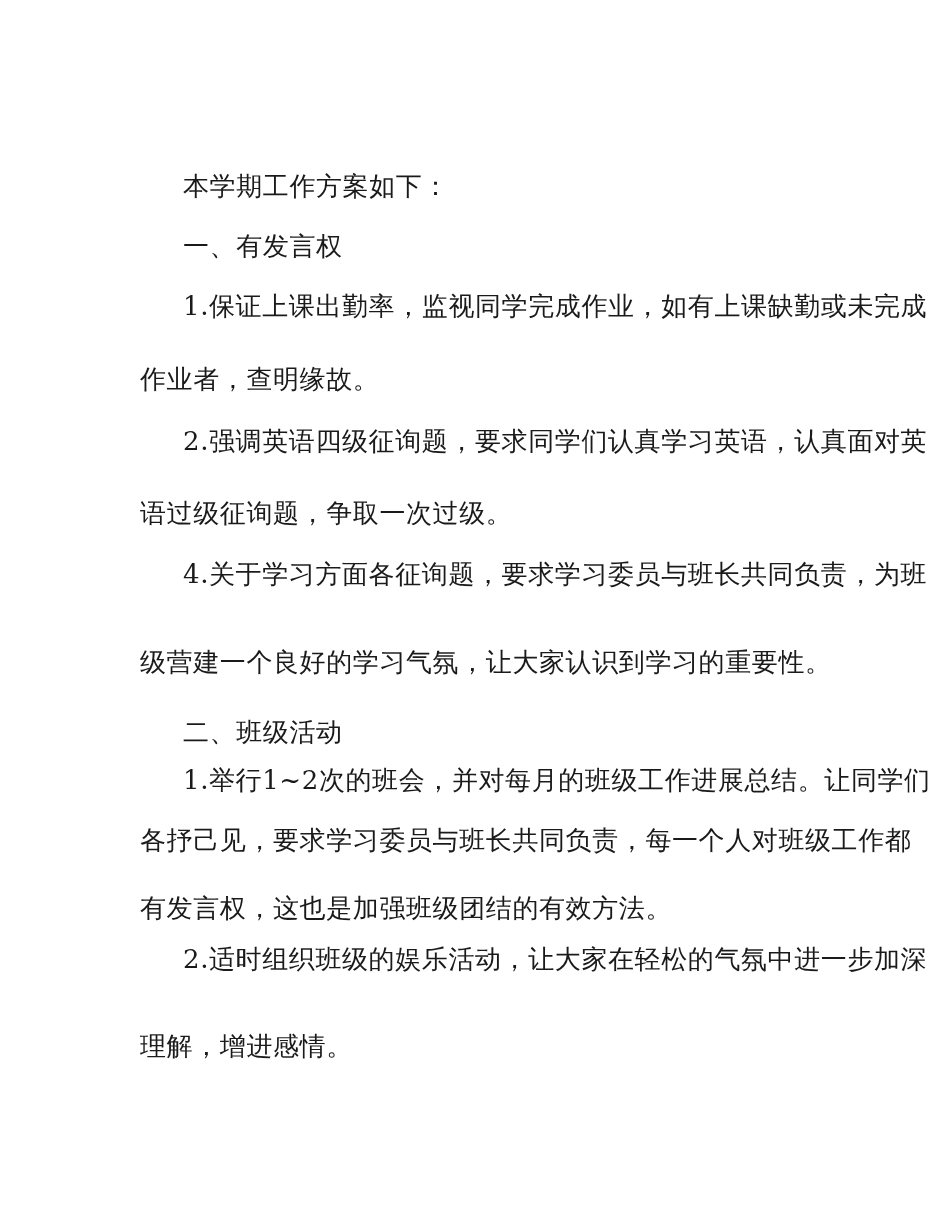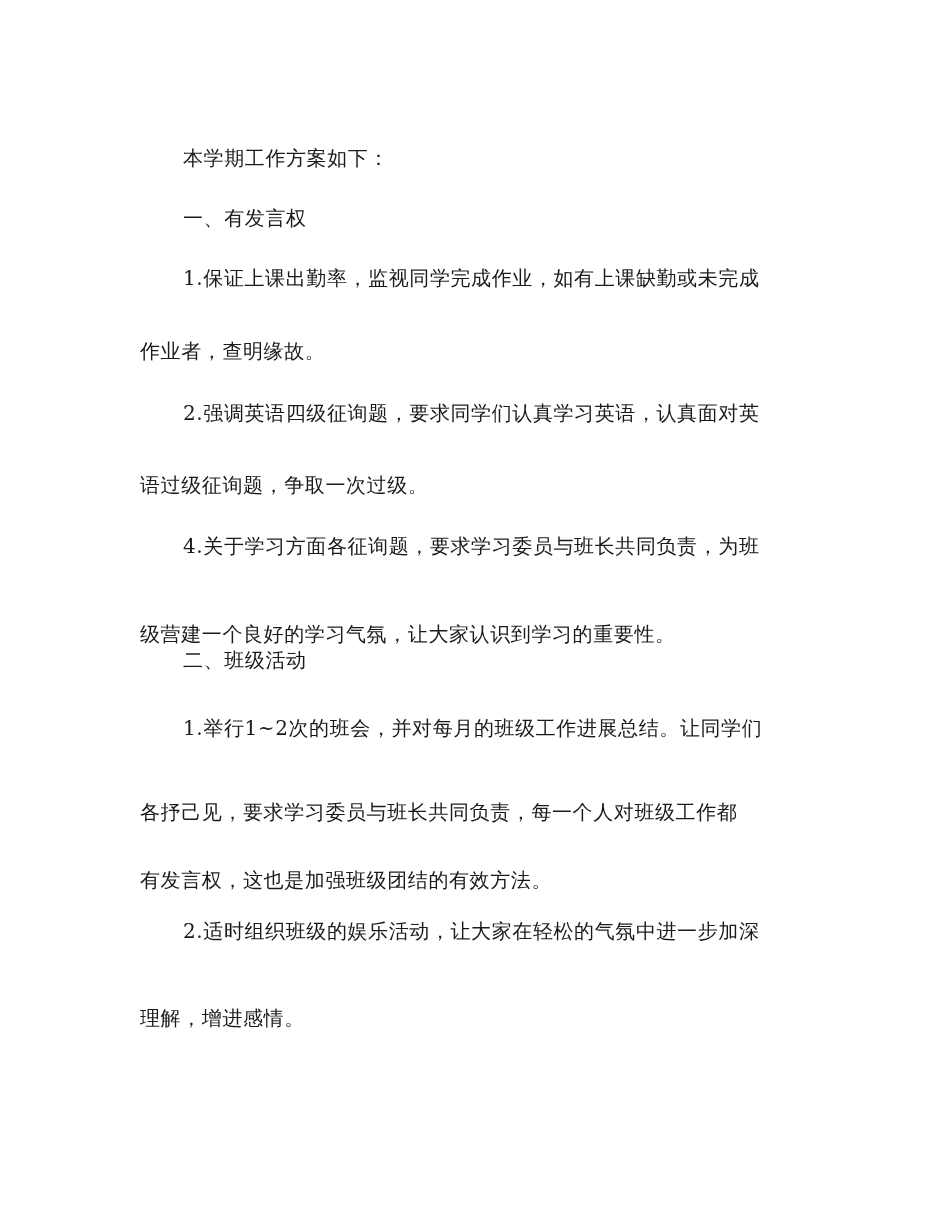--- a/index.html
+++ b/index.html
@@ -18,44 +18,45 @@
     .page {
       position: absolute;
       left: 140px;
       top: 0;
       width: 672px;
     }
     .line {
       position: absolute;
       left: 0;
       white-space: nowrap;
-      font-size: 20px;
+      font-size: 26px;
       line-height: 24px;
       letter-spacing: 0.6px;
+      margin-top: 28px;
     }
     .indent { left: 43px; }
   </style>
 </head>
 <body>
 
 <div class="page">
   <div class="line indent" style="top:146px;">本学期工作方案如下：</div>
 
   <div class="line indent" style="top:206px;">一、有发言权</div>
 
   <div class="line indent" style="top:266px;">1.保证上课出勤率，监视同学完成作业，如有上课缺勤或未完成</div>
   <div class="line" style="top:339px;">作业者，查明缘故。</div>
 
   <div class="line indent" style="top:401px;">2.强调英语四级征询题，要求同学们认真学习英语，认真面对英</div>
   <div class="line" style="top:473px;">语过级征询题，争取一次过级。</div>
 
   <div class="line indent" style="top:534px;">4.关于学习方面各征询题，要求学习委员与班长共同负责，为班</div>
   <div class="line" style="top:622px;">级营建一个良好的学习气氛，让大家认识到学习的重要性。</div>
 
-  <div class="line indent" style="top:648px;">二、班级活动</div>
+  <div class="line indent" style="top:692px;">二、班级活动</div>
 
-  <div class="line indent" style="top:716px;text-align:center;">1.举行1~2次的班会，并对每月的班级工作进展总结。让同学们</div>
+  <div class="line indent" style="top:740px;text-align:center;">1.举行1~2次的班会，并对每月的班级工作进展总结。让同学们</div>
   <div class="line" style="top:800px;">各抒己见，要求学习委员与班长共同负责，每一个人对班级工作都</div>
   <div class="line" style="top:868px;text-align:right;">有发言权，这也是加强班级团结的有效方法。</div>
 
   <div class="line indent" style="top:919px;">2.适时组织班级的娱乐活动，让大家在轻松的气氛中进一步加深</div>
   <div class="line" style="top:1006px;">理解，增进感情。</div>
 </div>
 
 </body></html>

